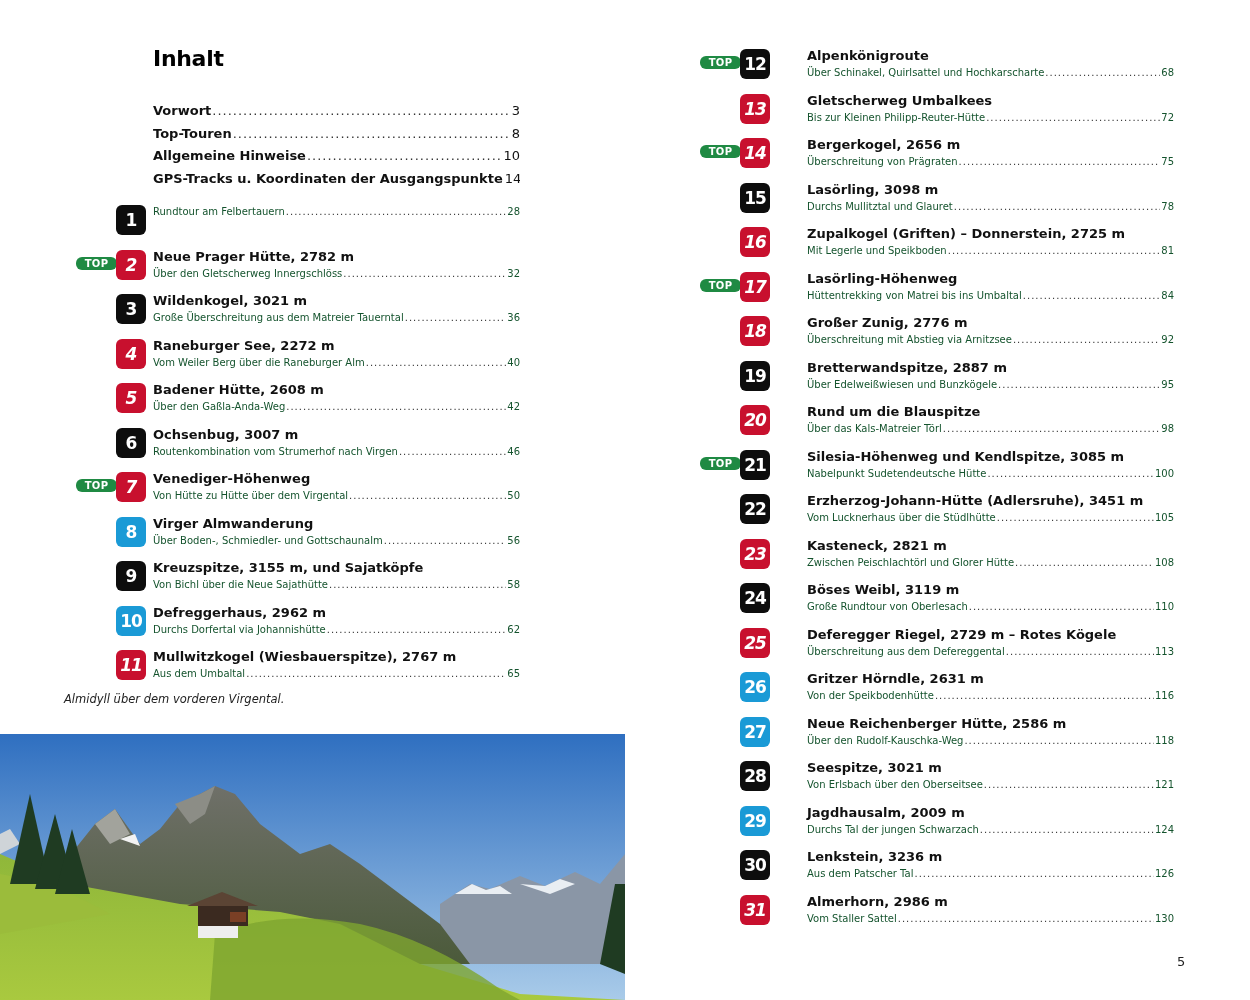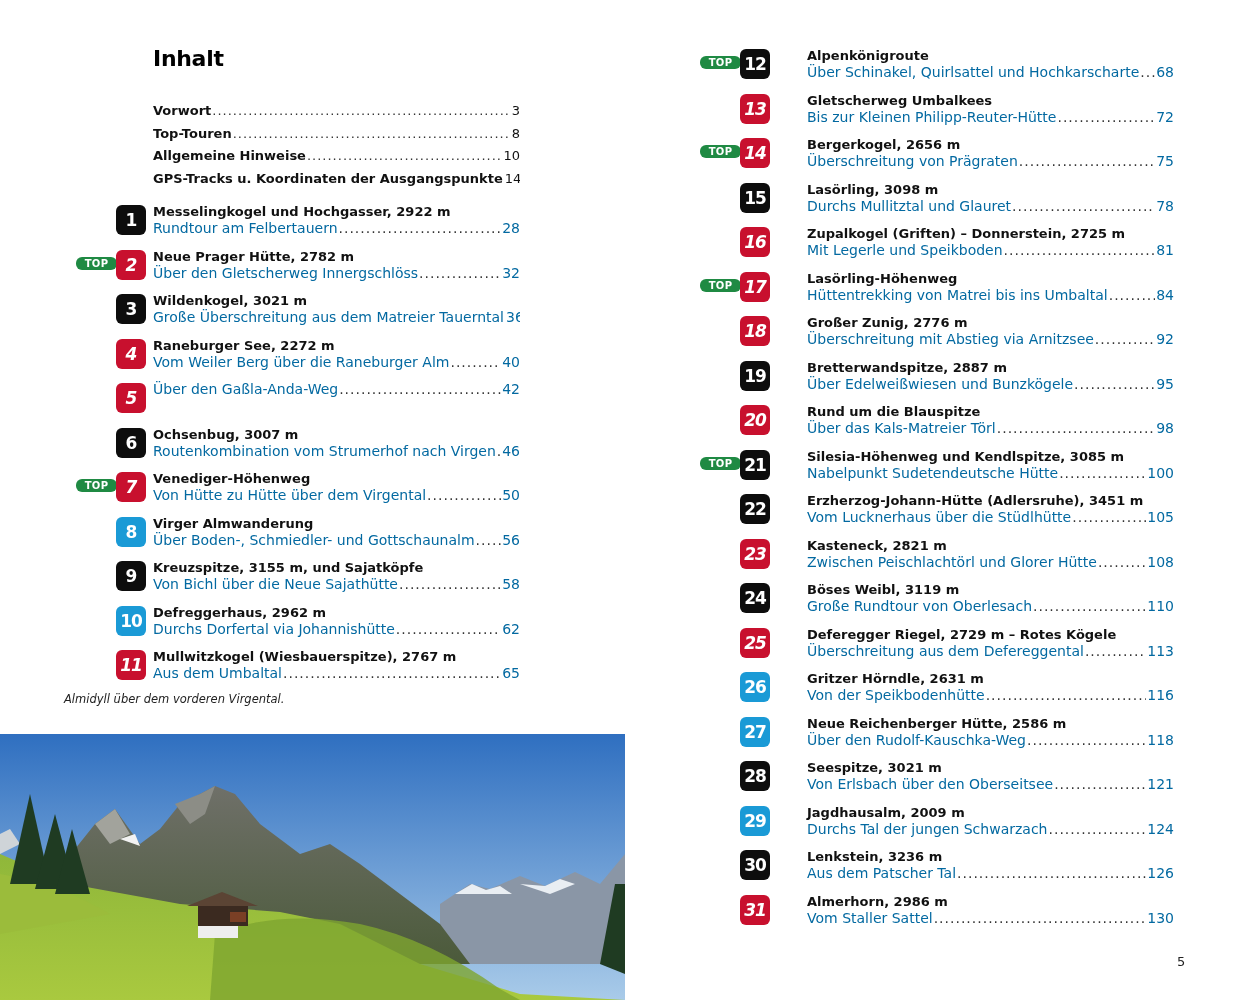--- a/index.html
+++ b/index.html
@@ -18,21 +18,21 @@
   .entry { position:relative; height:44.5px; }
   .top-badge { position:absolute; left:0; top:8px; width:41px; height:13px; background:#1f8a43; color:#fff;
                font-size:10px; font-weight:bold; line-height:13px; text-align:center; letter-spacing:0.3px;border-radius:6px; }
   .num { position:absolute; left:40px; top:1px; width:30px; height:30px; color:#fff; font-weight:bold;
          font-size:17px; line-height:30px; text-align:center; letter-spacing:-1px;border-radius:6px; }
   .num.black { background:#0d0d0d; }
   .num.red { background:#c8102e;font-style:italic; }
   .num.blue { background:#1a9ad6; }
   .text { position:absolute; left:77px; top:-1px; width:367px; }
   .t1 { font-size:13px; font-weight:bold; line-height:17px; white-space:nowrap; }
-  .t2 { display:flex; align-items:baseline; font-size:14px; line-height:17px; white-space:nowrap; overflow:hidden; color:#0369a1; }
+  .t2 { display:flex; align-items:baseline; font-size:10px; line-height:17px; white-space:nowrap; overflow:hidden; color:#14532d; }
   .t2 .sub { flex:0 0 auto; }
   .col-right .text { left:77px; width:367px;margin-left:30px; }
   .col-right .num { left:40px; }
 
   .caption { position:absolute; left:64px; top:692px; font-size:11.5px; font-style:italic; color:#222; }
   .photo { position:absolute; left:0; top:734px; width:625px; height:266px; overflow:hidden; }
   .pagenum { position:absolute; left:1177px; top:954px; font-size:13px; color:#222; }
 </style>
 </head>
 <body>
@@ -59,21 +59,20 @@
     <span>GPS-Tracks u. Koordinaten der Ausgangspunkte</span>
     <span class="dots"></span>
     <span class="pg">14</span>
   </div>
 </div>
 
 <div class="col col-left" id="col-left">
     <div class="entry">
       <div class="num black">1</div>
       <div class="text">
-        <div class="t1">Messelingkogel und Hochgasser, 2922 m</div>
         <div class="t2">
           <span class="sub">Rundtour am Felbertauern</span>
           <span class="dots"></span>
           <span class="pg">28</span>
         </div>
       </div>
     </div>
     <div class="entry">
       <div class="top-badge">TOP</div>
       <div class="num red">2</div>
@@ -104,20 +103,21 @@
         <div class="t2">
           <span class="sub">Vom Weiler Berg über die Raneburger Alm</span>
           <span class="dots"></span>
           <span class="pg">40</span>
         </div>
       </div>
     </div>
     <div class="entry">
       <div class="num red">5</div>
       <div class="text">
+        <div class="t1">Badener Hütte, 2608 m</div>
         <div class="t2">
           <span class="sub">Über den Gaßla-Anda-Weg</span>
           <span class="dots"></span>
           <span class="pg">42</span>
         </div>
       </div>
     </div>
     <div class="entry">
       <div class="num black">6</div>
       <div class="text">

